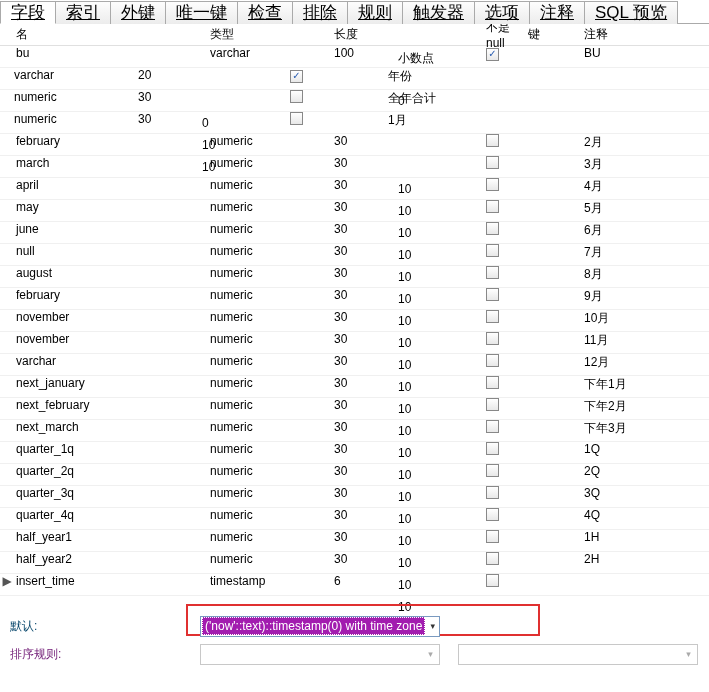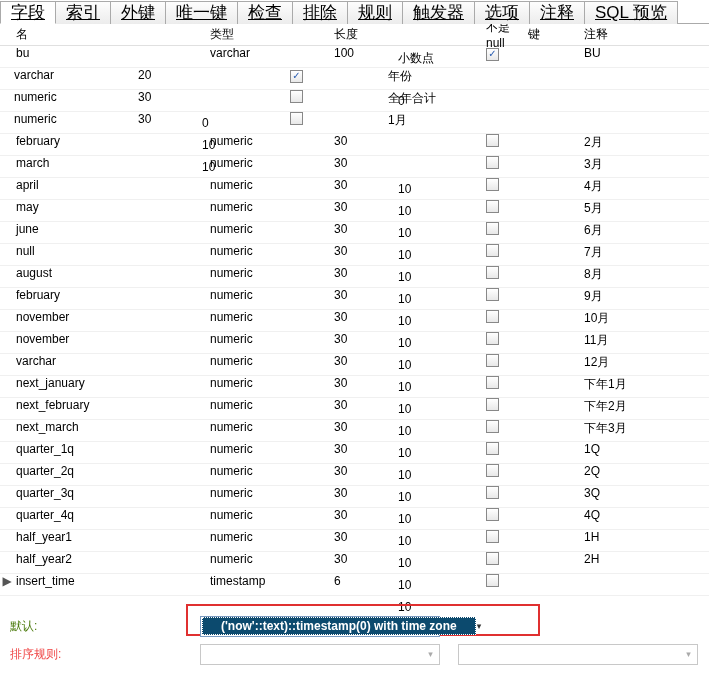--- a/index.html
+++ b/index.html
@@ -80,41 +80,40 @@
     padding: 4px 10px 10px 10px;
   }
   .form-row {
     display: flex;
     align-items: center;
     height: 28px;
     gap: 0;
   }
   .form-label {
     width: 190px;
-    color: #ef4444;
+    color: #701a75;
     font-size: 12px;
   }
-  .form-label.enabled { color: #4d7c0f; }
+  .form-label.enabled { color: #0c4a6e; }
   .combo {
     height: 21px;
     border: 1px solid #7a9ac0;
     display: flex;
     align-items: center;
     background: #fff;
     font-size: 12px;
     position: relative;
   }
   .combo-sel {
-    background: #0c4a6e;
+    background: #a21caf;
     color: #fff;
-    padding: 1px 18px;
+    padding: 1px 2px;
     border: 1px dotted #fff;
     margin: 1px;
     white-space: nowrap;
-    font-weight: bold;
   }
   .combo-arrow {
     width: 17px;
     height: 100%;
     margin-left: auto;
     display: flex;
     align-items: center;
     justify-content: center;
     font-size: 9px;
     color: #333;

